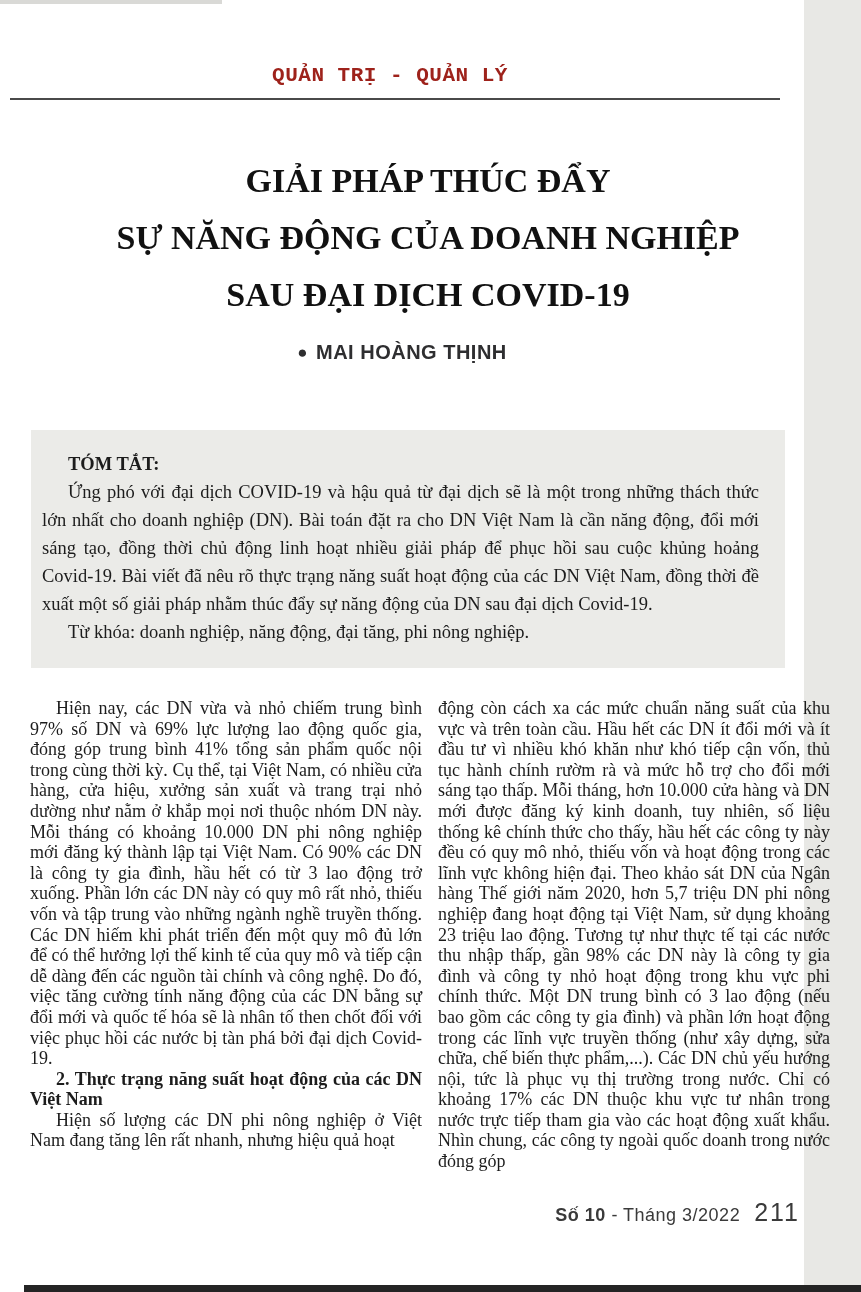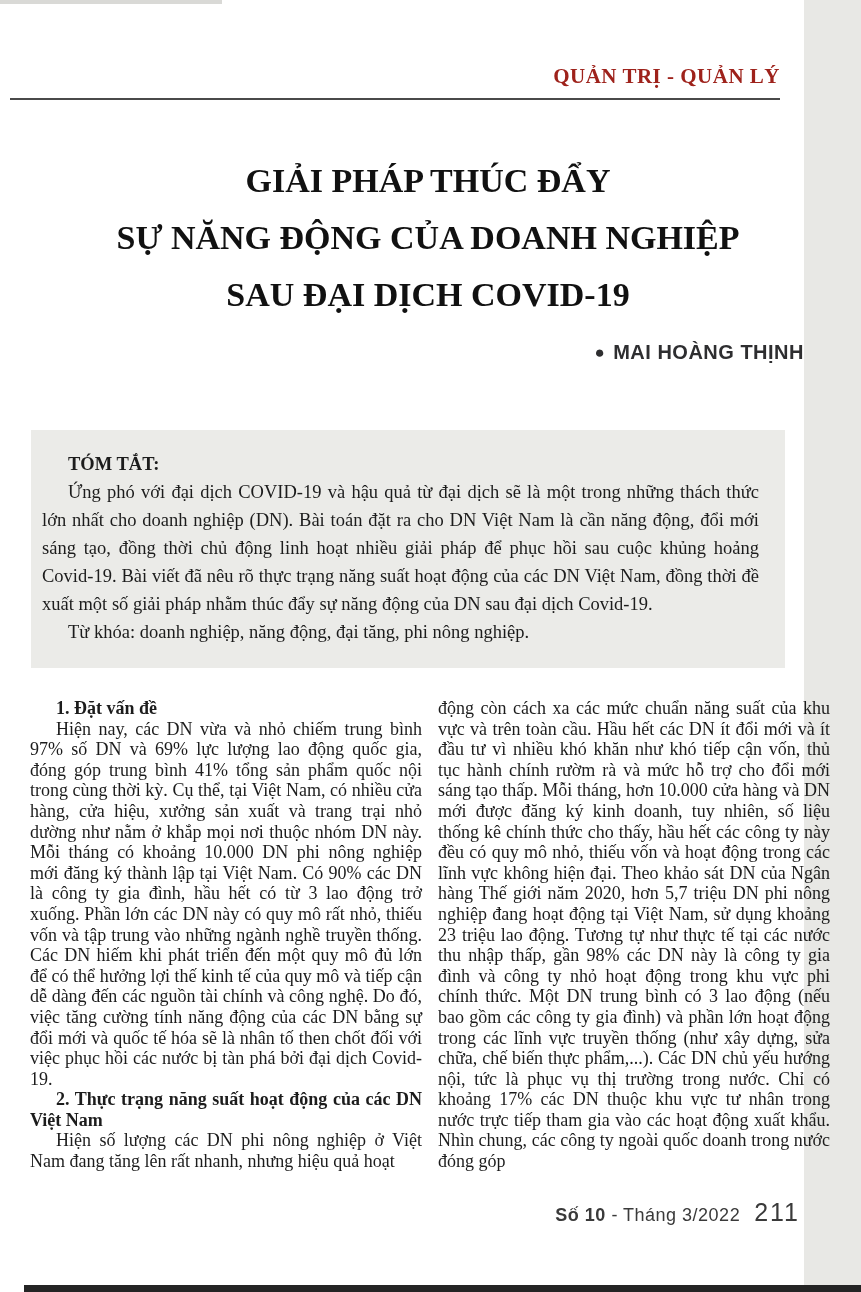--- a/index.html
+++ b/index.html
@@ -38,22 +38,22 @@
   }
   .content {
     position: absolute;
     top: 0; left: 0;
     width: 804px;
   }
   .section-header {
     position: absolute;
     top: 64px; left: 0;
     width: 780px;
-    text-align: right;
-    font-family: Liberation Serif, serif;
+    text-align: center;
+    font-family: Liberation Mono, monospace;
     font-weight: bold;
     font-stretch: condensed;
     font-size: 21px;
     letter-spacing: 0.5px;
     color: var(--header-red);
   }
   .header-rule {
     position: absolute;
     top: 98px; left: 10px;
     width: 770px; height: 2px;
@@ -66,21 +66,21 @@
     text-align: center;
     font-weight: bold;
     font-size: 34px;
     line-height: 57px;
     color: #111;
   }
   .author-line {
     position: absolute;
     top: 341px; left: 0;
     width: 804px;
-    text-align: right;
+    text-align: center;
     font-family: "Liberation Sans", sans-serif;
     font-weight: bold;
     font-size: 20px;
     letter-spacing: 0.5px;
     color: #2e2e30;
   }
   .author-line .bullet {
     font-size: 17px;
     margin-right: 8px;
     vertical-align: 1px;
@@ -166,21 +166,20 @@
 
   <div class="abstract-box">
     <div class="abstract-heading">TÓM TẮT:</div>
     <p class="abstract-para">Ứng phó với đại dịch COVID-19 và hậu quả từ đại dịch sẽ là một trong những thách thức lớn nhất cho doanh nghiệp (DN). Bài toán đặt ra cho DN Việt Nam là cần năng động, đổi mới sáng tạo, đồng thời chủ động linh hoạt nhiều giải pháp để phục hồi sau cuộc khủng hoảng Covid-19. Bài viết đã nêu rõ thực trạng năng suất hoạt động của các DN Việt Nam, đồng thời đề xuất một số giải pháp nhằm thúc đẩy sự năng động của DN sau đại dịch Covid-19.</p>
     <p class="keywords-line">
       <span class="kw-label">Từ khóa:</span><span> doanh nghiệp, năng động, đại tăng, phi nông nghiệp.</span>
     </p>
   </div>
 
   <div class="body-col col-left">
-    <p class="sec-heading">1. Đặt vấn đề</p>
     <p>Hiện nay, các DN vừa và nhỏ chiếm trung bình 97% số DN và 69% lực lượng lao động quốc gia, đóng góp trung bình 41% tổng sản phẩm quốc nội trong cùng thời kỳ. Cụ thể, tại Việt Nam, có nhiều cửa hàng, cửa hiệu, xưởng sản xuất và trang trại nhỏ dường như nằm ở khắp mọi nơi thuộc nhóm DN này. Mỗi tháng có khoảng 10.000 DN phi nông nghiệp mới đăng ký thành lập tại Việt Nam. Có 90% các DN là công ty gia đình, hầu hết có từ 3 lao động trở xuống. Phần lớn các DN này có quy mô rất nhỏ, thiếu vốn và tập trung vào những ngành nghề truyền thống. Các DN hiếm khi phát triển đến một quy mô đủ lớn để có thể hưởng lợi thế kinh tế của quy mô và tiếp cận dễ dàng đến các nguồn tài chính và công nghệ. Do đó, việc tăng cường tính năng động của các DN bằng sự đổi mới và quốc tế hóa sẽ là nhân tố then chốt đối với việc phục hồi các nước bị tàn phá bởi đại dịch Covid-19.</p>
     <p class="sec-heading">2. Thực trạng năng suất hoạt động của các DN Việt Nam</p>
     <p>Hiện số lượng các DN phi nông nghiệp ở Việt Nam đang tăng lên rất nhanh, nhưng hiệu quả hoạt</p>
   </div>
 
   <div class="body-col col-right">
     <p style="text-indent:0;">động còn cách xa các mức chuẩn năng suất của khu vực và trên toàn cầu. Hầu hết các DN ít đổi mới và ít đầu tư vì nhiều khó khăn như khó tiếp cận vốn, thủ tục hành chính rườm rà và mức hỗ trợ cho đổi mới sáng tạo thấp. Mỗi tháng, hơn 10.000 cửa hàng và DN mới được đăng ký kinh doanh, tuy nhiên, số liệu thống kê chính thức cho thấy, hầu hết các công ty này đều có quy mô nhỏ, thiếu vốn và hoạt động trong các lĩnh vực không hiện đại. Theo khảo sát DN của Ngân hàng Thế giới năm 2020, hơn 5,7 triệu DN phi nông nghiệp đang hoạt động tại Việt Nam, sử dụng khoảng 23 triệu lao động. Tương tự như thực tế tại các nước thu nhập thấp, gần 98% các DN này là công ty gia đình và công ty nhỏ hoạt động trong khu vực phi chính thức. Một DN trung bình có 3 lao động (nếu bao gồm các công ty gia đình) và phần lớn hoạt động trong các lĩnh vực truyền thống (như xây dựng, sửa chữa, chế biến thực phẩm,...). Các DN chủ yếu hướng nội, tức là phục vụ thị trường trong nước. Chỉ có khoảng 17% các DN thuộc khu vực tư nhân trong nước trực tiếp tham gia vào các hoạt động xuất khẩu. Nhìn chung, các công ty ngoài quốc doanh trong nước đóng góp</p>
   </div>
 
   <div class="footer">

